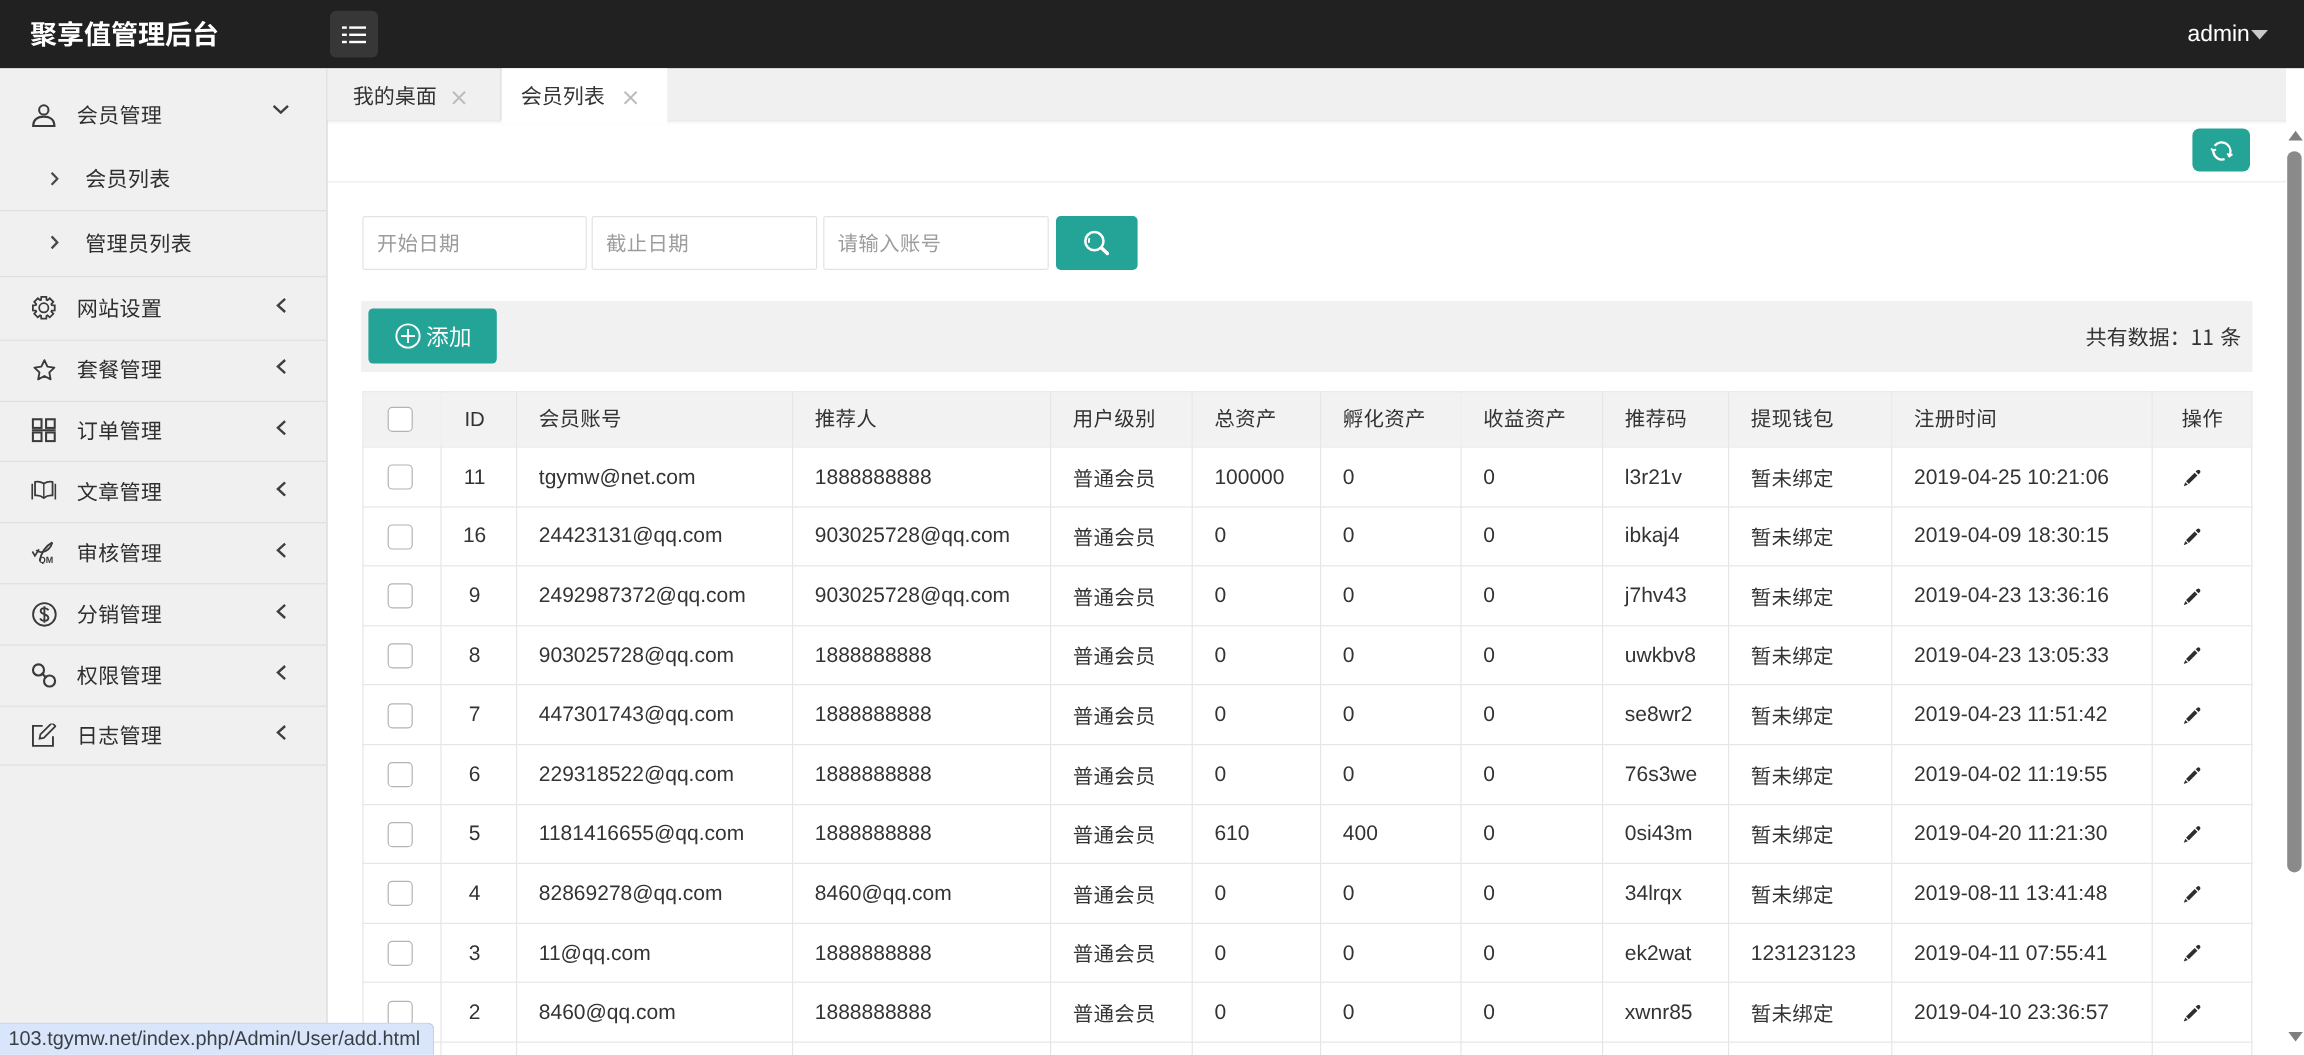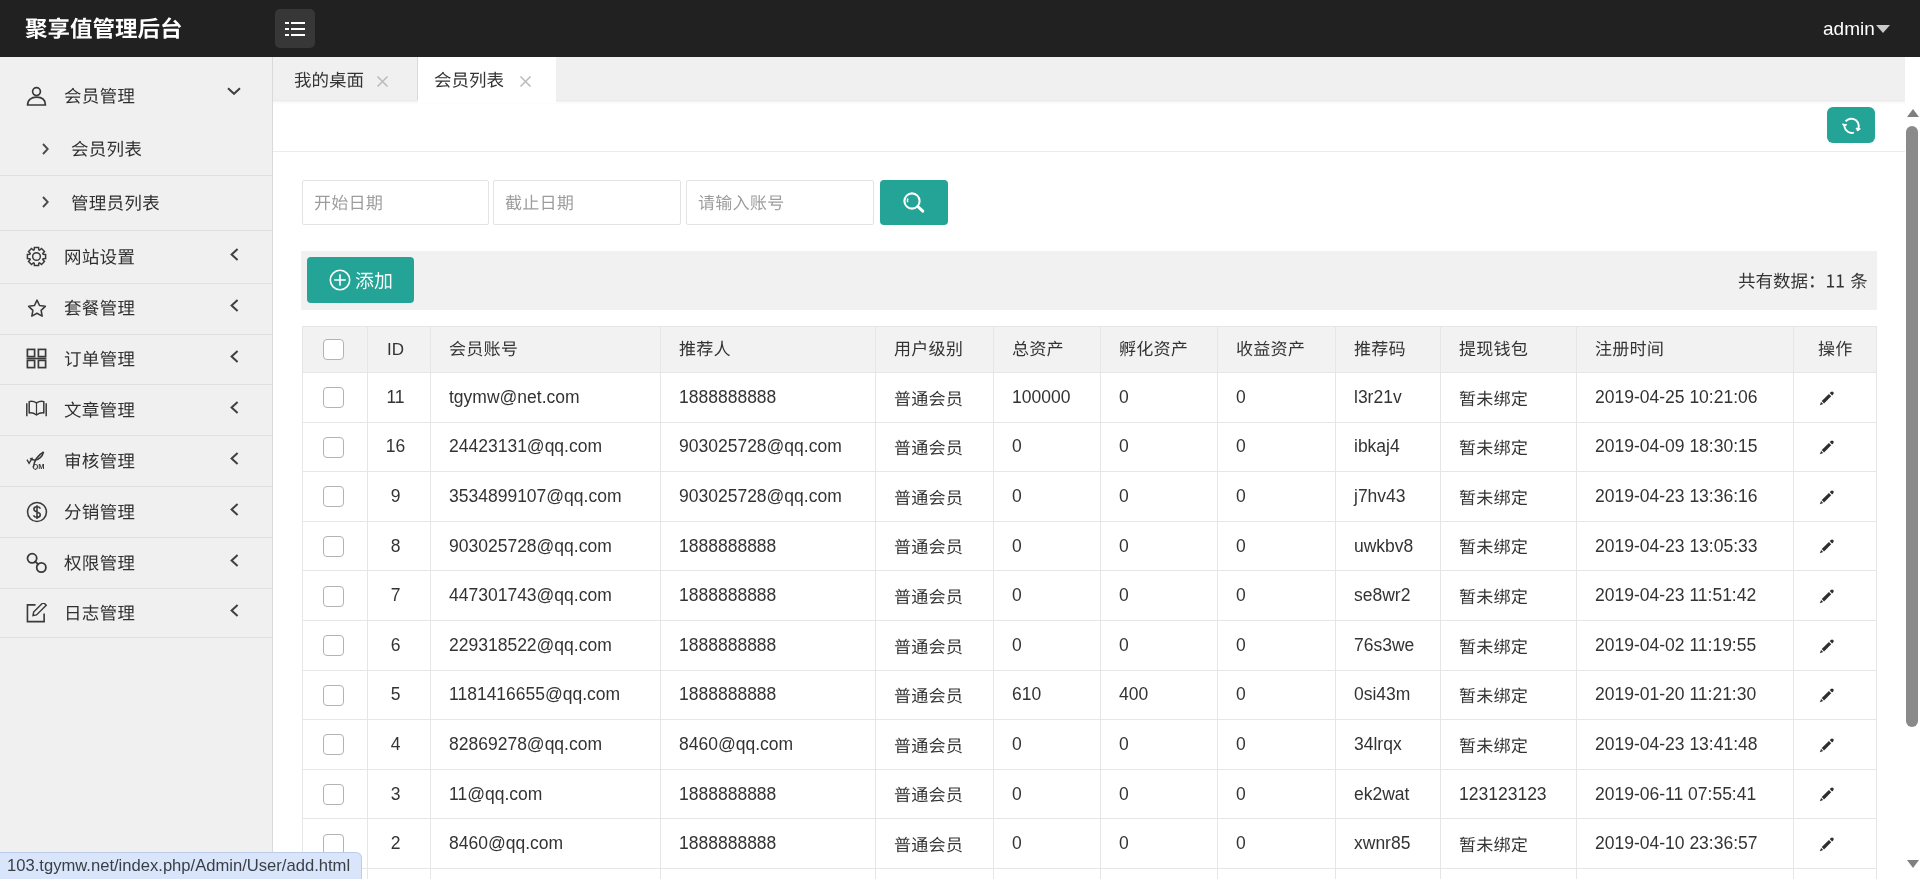--- a/index.html
+++ b/index.html
@@ -470,21 +470,21 @@
 <td>2019-04-09 18:30:15</td>
 <td class="c"><svg width="15" height="15" viewBox="0 0 15 15" style="display:inline-block;vertical-align:middle;fill:#2e2e2e;margin-right:17px">
             <path d="M11.9 0.9 a1.65 1.65 0 0 1 2.33 2.33 L13.1 4.4 L10.7 2.0 Z"></path>
             <path d="M9.9 2.9 L12.2 5.2 L5.0 12.4 L2.7 10.1 Z"></path>
             <path d="M2.1 10.9 L4.2 13.0 L0.8 14.3 Z"></path>
           </svg></td>
 </tr>
 <tr style="height:49.6px">
 <td class="c"><div style="display:inline-block;width:21px;height:21px;border:1px solid #b3b3b3;border-radius:4px;background:#fff;vertical-align:middle;margin-right:4px"></div></td>
 <td class="c" style="padding-right:7px">9</td>
-<td>3534899107@qq.com</td>
+<td>2492987372@qq.com</td>
 <td>903025728@qq.com</td>
 <td><div style="display:inline-block;vertical-align:middle"><svg width="68.9" height="17.0" viewBox="0 0 4053 1000" style="fill:#333333;">
               <use href="#g666e" x="0" y="880"></use>
               <use href="#g901a" x="1018" y="880"></use>
               <use href="#g4f1a" x="2035" y="880"></use>
               <use href="#g5458" x="3053" y="880"></use>
             </svg></div></td>
 <td>0</td>
 <td>0</td>
 <td>0</td>
@@ -600,21 +600,21 @@
 <td>610</td>
 <td>400</td>
 <td>0</td>
 <td>0si43m</td>
 <td><div style="display:inline-block;vertical-align:middle"><svg width="68.9" height="17.0" viewBox="0 0 4053 1000" style="fill:#333333;">
               <use href="#g6682" x="0" y="880"></use>
               <use href="#g672a" x="1018" y="880"></use>
               <use href="#g7ed1" x="2035" y="880"></use>
               <use href="#g5b9a" x="3053" y="880"></use>
             </svg></div></td>
-<td>2019-01-20 11:21:30</td>
+<td>2019-04-20 11:21:30</td>
 <td class="c"><svg width="15" height="15" viewBox="0 0 15 15" style="display:inline-block;vertical-align:middle;fill:#2e2e2e;margin-right:17px">
             <path d="M11.9 0.9 a1.65 1.65 0 0 1 2.33 2.33 L13.1 4.4 L10.7 2.0 Z"></path>
             <path d="M9.9 2.9 L12.2 5.2 L5.0 12.4 L2.7 10.1 Z"></path>
             <path d="M2.1 10.9 L4.2 13.0 L0.8 14.3 Z"></path>
           </svg></td>
 </tr>
 <tr style="height:49.6px">
 <td class="c"><div style="display:inline-block;width:21px;height:21px;border:1px solid #b3b3b3;border-radius:4px;background:#fff;vertical-align:middle;margin-right:4px"></div></td>
 <td class="c" style="padding-right:7px">4</td>
 <td>82869278@qq.com</td>
@@ -628,21 +628,21 @@
 <td>0</td>
 <td>0</td>
 <td>0</td>
 <td>34lrqx</td>
 <td><div style="display:inline-block;vertical-align:middle"><svg width="68.9" height="17.0" viewBox="0 0 4053 1000" style="fill:#333333;">
               <use href="#g6682" x="0" y="880"></use>
               <use href="#g672a" x="1018" y="880"></use>
               <use href="#g7ed1" x="2035" y="880"></use>
               <use href="#g5b9a" x="3053" y="880"></use>
             </svg></div></td>
-<td>2019-04-23 13:41:48</td>
+<td>2019-08-11 13:41:48</td>
 <td class="c"><svg width="15" height="15" viewBox="0 0 15 15" style="display:inline-block;vertical-align:middle;fill:#2e2e2e;margin-right:17px">
             <path d="M11.9 0.9 a1.65 1.65 0 0 1 2.33 2.33 L13.1 4.4 L10.7 2.0 Z"></path>
             <path d="M9.9 2.9 L12.2 5.2 L5.0 12.4 L2.7 10.1 Z"></path>
             <path d="M2.1 10.9 L4.2 13.0 L0.8 14.3 Z"></path>
           </svg></td>
 </tr>
 <tr style="height:49.6px">
 <td class="c"><div style="display:inline-block;width:21px;height:21px;border:1px solid #b3b3b3;border-radius:4px;background:#fff;vertical-align:middle;margin-right:4px"></div></td>
 <td class="c" style="padding-right:7px">3</td>
 <td>11@qq.com</td>
@@ -651,21 +651,21 @@
               <use href="#g666e" x="0" y="880"></use>
               <use href="#g901a" x="1018" y="880"></use>
               <use href="#g4f1a" x="2035" y="880"></use>
               <use href="#g5458" x="3053" y="880"></use>
             </svg></div></td>
 <td>0</td>
 <td>0</td>
 <td>0</td>
 <td>ek2wat</td>
 <td>123123123</td>
-<td>2019-06-11 07:55:41</td>
+<td>2019-04-11 07:55:41</td>
 <td class="c"><svg width="15" height="15" viewBox="0 0 15 15" style="display:inline-block;vertical-align:middle;fill:#2e2e2e;margin-right:17px">
             <path d="M11.9 0.9 a1.65 1.65 0 0 1 2.33 2.33 L13.1 4.4 L10.7 2.0 Z"></path>
             <path d="M9.9 2.9 L12.2 5.2 L5.0 12.4 L2.7 10.1 Z"></path>
             <path d="M2.1 10.9 L4.2 13.0 L0.8 14.3 Z"></path>
           </svg></td>
 </tr>
 <tr style="height:49.6px">
 <td class="c"><div style="display:inline-block;width:21px;height:21px;border:1px solid #b3b3b3;border-radius:4px;background:#fff;vertical-align:middle;margin-right:4px"></div></td>
 <td class="c" style="padding-right:7px">2</td>
 <td>8460@qq.com</td>

